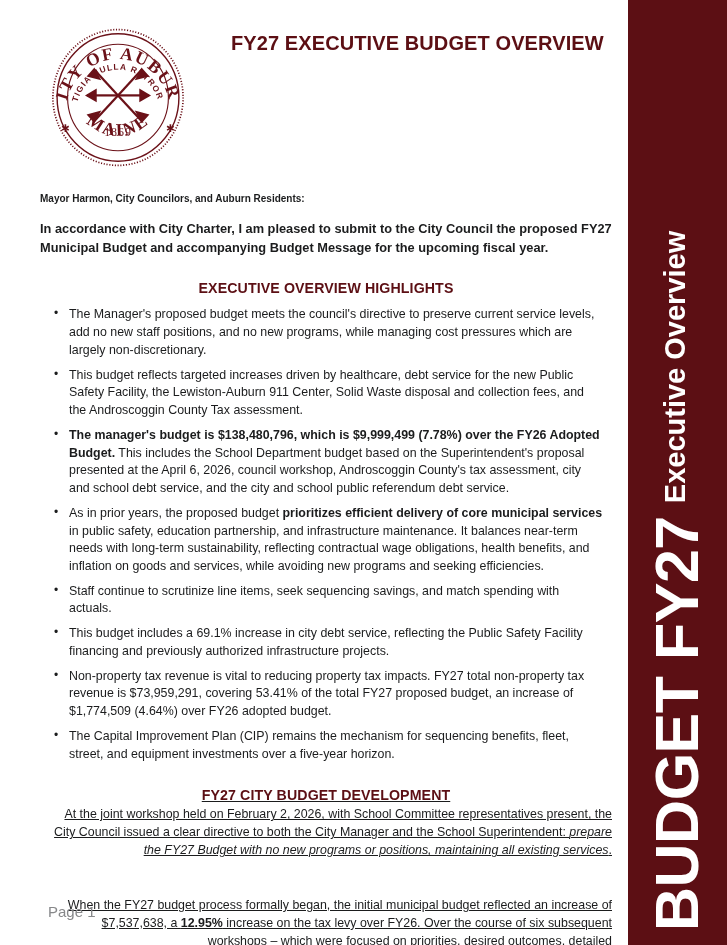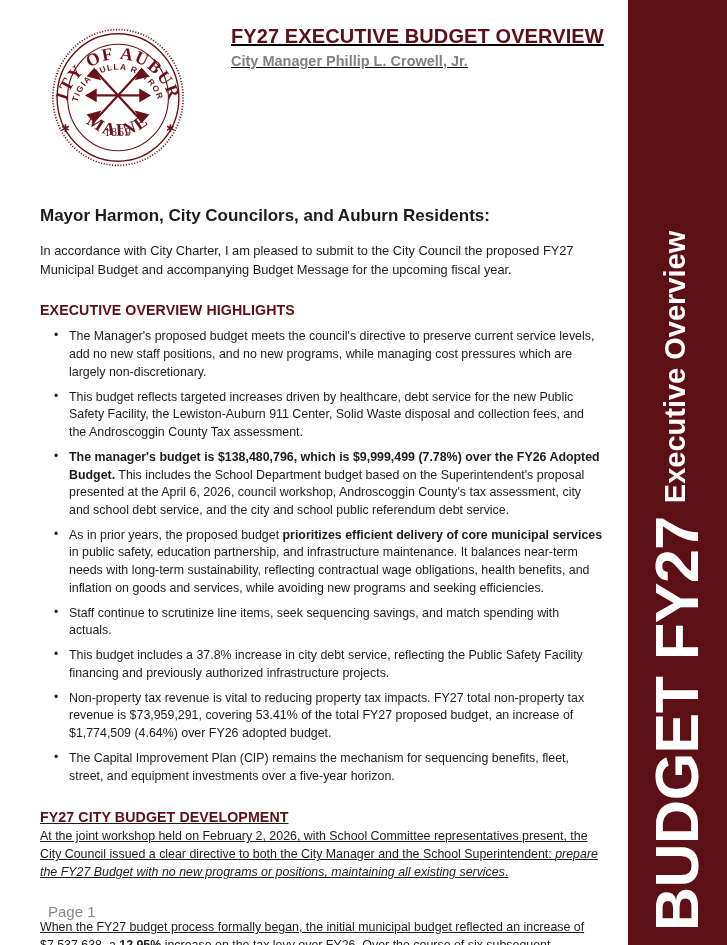--- a/index.html
+++ b/index.html
@@ -88,22 +88,21 @@
   .seal {
     position: absolute;
     left: 48px;
     top: 25px;
     width: 140px;
     height: 145px;
   }
   .header-text {
     position: absolute;
     left: 231px;
-    top: 24px;
-    text-decoration: underline;
+    top: 31px;
   }
   .doc-title {
     color: #5c0f14;
     font-size: 20px;
     font-weight: bold;
     letter-spacing: 0.1px;
     margin: 0;
     line-height: 1.2;
   }
   .doc-subtitle {
@@ -119,35 +118,36 @@
     position: absolute;
     left: 40px;
     top: 192px;
     width: 572px;
     color: #1b1c1d;
     font-size: 12.4px;
     line-height: 1.42;
   }
   .salutation {
     font-weight: bold;
-    font-size: 17px;
-    margin: 12px 0 14px 0;
+    font-size: 10px;
+    margin: 0 0 14px 0;
   }
   .intro {
-    font-weight: normal;
+    font-weight: bold;
     font-size: 12.8px;
     margin: 0 0 21px 0;
     line-height: 1.45;
   }
   .section-head {
     color: #5c0f14;
     font-size: 14.2px;
     font-weight: bold;
     margin: 0 0 2px 0;
     letter-spacing: 0.1px;
+    text-align: center;
   }
   ul.bullets {
     list-style: none;
     margin: 8px;
     padding: 0;
   }
   ul.bullets > li {
     position: relative;
     padding-left: 21px;
     margin: 0 0 7px 0;
@@ -164,20 +164,21 @@
   .subsection {
     margin-top: 22px;
     text-decoration: underline;
   }
   .subsection .section-head {
     margin-bottom: 1px;
   }
   .para {
     margin: 0 0 14px 0;
     line-height: 1.44;
+    text-align: right;
   }
   .para.last {
     margin-bottom: 0;
     margin-top: 37px;
   }
   em { font-style: italic; }
   strong { font-weight: bold; }
 
   .page-footer {
     position: absolute;
@@ -237,39 +238,38 @@
 
           <text x="100" y="158" font-family="Liberation Serif, serif" font-size="17" fill="#6b1118" text-anchor="middle" letter-spacing="1.4">1869</text>
 
           <text x="25" y="152" font-family="Liberation Sans, sans-serif" font-size="15" fill="#6b1118" text-anchor="middle">✱</text>
           <text x="175" y="152" font-family="Liberation Sans, sans-serif" font-size="15" fill="#6b1118" text-anchor="middle">✱</text>
         </svg>
       </div>
 
       <div class="header-text">
         <div class="doc-title">FY27 EXECUTIVE BUDGET OVERVIEW</div>
-        <div class="doc-subtitle">City Manager Phillip L. Crowell, Jr.</div>
       </div>
     </div>
 
     <div class="body-area">
 
       <p class="salutation">Mayor Harmon, City Councilors, and Auburn Residents:</p>
 
       <p class="intro">In accordance with City Charter, I am pleased to submit to the City Council the proposed FY27 Municipal Budget and accompanying Budget Message for the upcoming fiscal year.</p>
 
       <div class="section">
         <div class="section-head">EXECUTIVE OVERVIEW HIGHLIGHTS</div>
         <ul class="bullets">
           <li>The Manager's proposed budget meets the council's directive to preserve current service levels, add no new staff positions, and no new programs, while managing cost pressures which are largely non-discretionary.</li>
           <li>This budget reflects targeted increases driven by healthcare, debt service for the new Public Safety Facility, the Lewiston-Auburn 911 Center, Solid Waste disposal and collection fees, and the Androscoggin County Tax assessment.</li>
           <li><strong>The manager's budget is $138,480,796, which is $9,999,499 (7.78%) over the FY26 Adopted Budget.</strong> This includes the School Department budget based on the Superintendent's proposal presented at the April 6, 2026, council workshop, Androscoggin County's tax assessment, city and school debt service, and the city and school public referendum debt service.</li>
           <li>As in prior years, the proposed budget <strong>prioritizes efficient delivery of core municipal services</strong> in public safety, education partnership, and infrastructure maintenance. It balances near-term needs with long-term sustainability, reflecting contractual wage obligations, health benefits, and inflation on goods and services, while avoiding new programs and seeking efficiencies.</li>
           <li>Staff continue to scrutinize line items, seek sequencing savings, and match spending with actuals.</li>
-          <li>This budget includes a 37.8% increase in city debt service, reflecting the Public Safety Facility financing and previously authorized infrastructure projects.</li>
+          <li>This budget includes a 69.1% increase in city debt service, reflecting the Public Safety Facility financing and previously authorized infrastructure projects.</li>
           <li>Non-property tax revenue is vital to reducing property tax impacts. FY27 total non-property tax revenue is $73,959,291, covering 53.41% of the total FY27 proposed budget, an increase of $1,774,509 (4.64%) over FY26 adopted budget.</li>
           <li>The Capital Improvement Plan (CIP) remains the mechanism for sequencing benefits, fleet, street, and equipment investments over a five-year horizon.</li>
         </ul>
       </div>
 
       <div class="subsection">
         <div class="section-head">FY27 CITY BUDGET DEVELOPMENT</div>
         <p class="para">At the joint workshop held on February 2, 2026, with School Committee representatives present, the City Council issued a clear directive to both the City Manager and the School Superintendent: <em>prepare the FY27 Budget with no new programs or positions, maintaining all existing services</em>.</p>
         <p class="para last">When the FY27 budget process formally began, the initial municipal budget reflected an increase of $7,537,638, a <strong>12.95%</strong> increase on the tax levy over FY26. Over the course of six subsequent workshops – which were focused on priorities, desired outcomes, detailed</p>
       </div>

